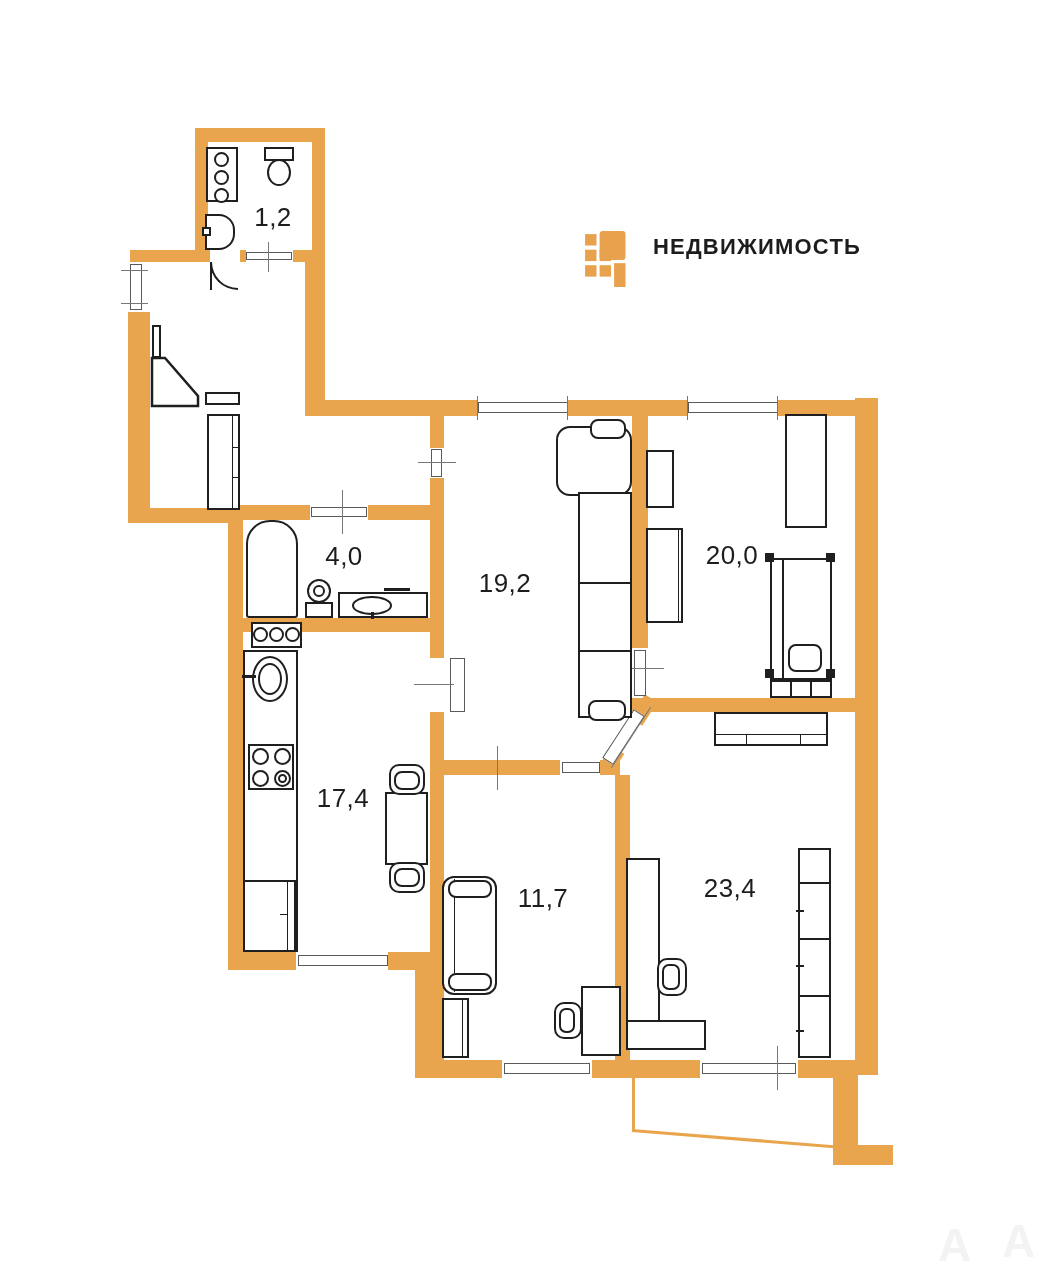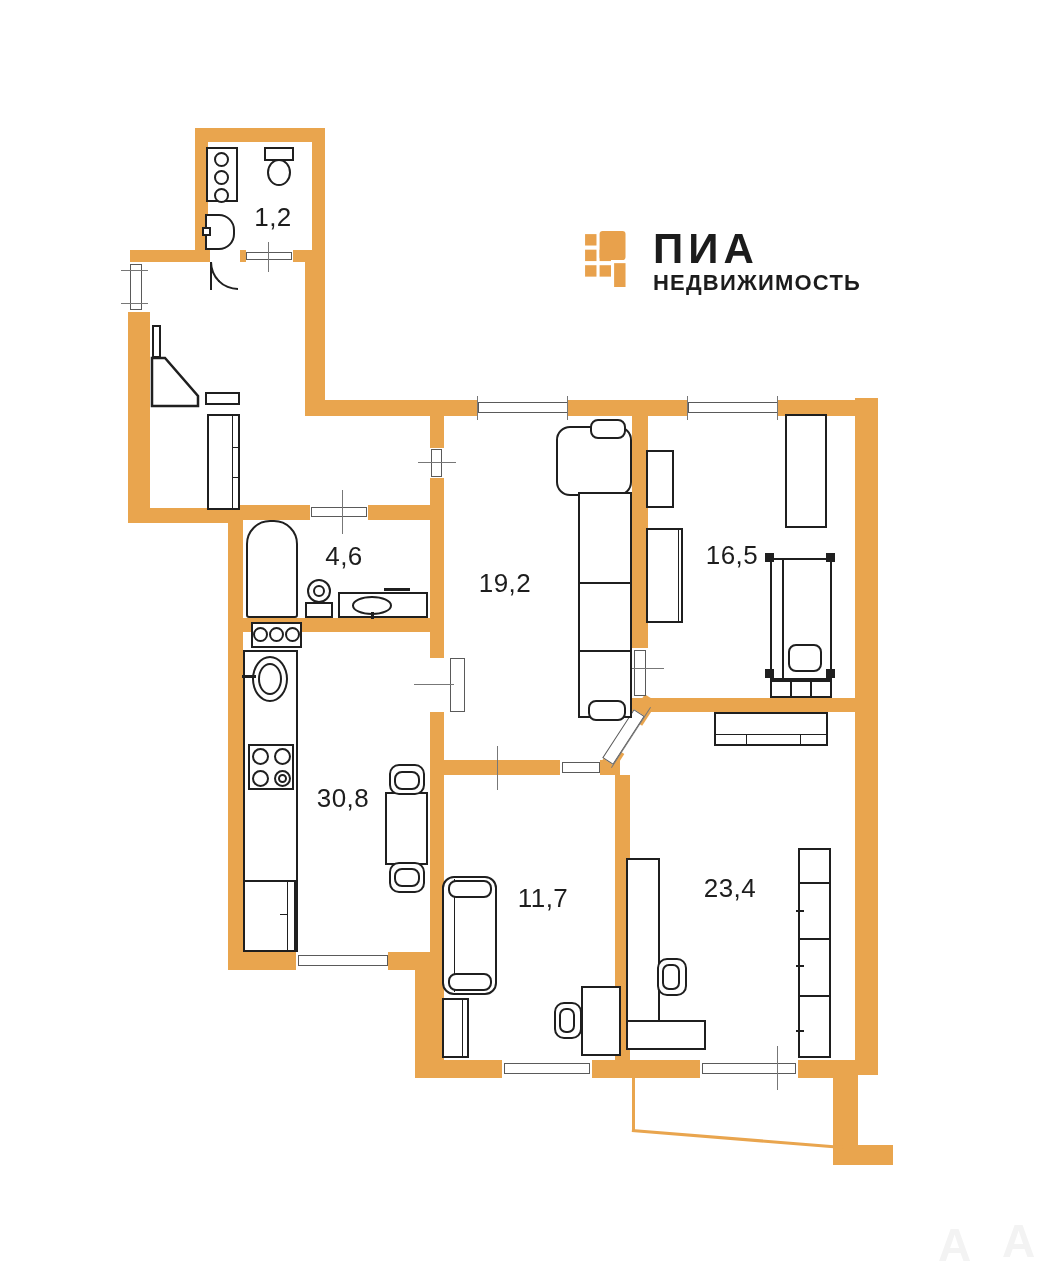--- a/index.html
+++ b/index.html
@@ -39,21 +39,20 @@
         <rect x="0" y="3" width="11" height="11"></rect>
         <rect x="0" y="18" width="11" height="11"></rect>
         <rect x="0" y="33" width="11" height="11"></rect>
         <rect x="14" y="18" width="11" height="11"></rect>
         <rect x="14" y="33" width="11" height="11"></rect>
         <rect x="14" y="0" width="25" height="28" rx="3"></rect>
         <rect x="28" y="31" width="11" height="23"></rect>
       </g>
     </svg>
     <div class="txt">
-      <div class="t1">ПИА</div>
       <div class="t2">НЕДВИЖИМОСТЬ</div>
     </div>
   </div>
 
   <div class="w" style="left:195px;top:128px;width:130px;height:14px"></div>
   <div class="w" style="left:195px;top:128px;width:13px;height:134px"></div>
   <div class="w" style="left:312px;top:128px;width:13px;height:134px"></div>
   <div class="w" style="left:130px;top:250px;width:80px;height:12px"></div>
   <div class="w" style="left:240px;top:250px;width:6px;height:12px"></div>
   <div class="w" style="left:293px;top:250px;width:32px;height:12px"></div>
@@ -240,23 +239,23 @@
   <div class="ln" style="left:454px;top:879px;width:1px;height:113px"></div>
   <div class="f" style="left:448px;top:880px;width:44px;height:18px;border-radius:8px"></div>
   <div class="f" style="left:448px;top:973px;width:44px;height:18px;border-radius:8px"></div>
   <div class="f" style="left:442px;top:998px;width:27px;height:60px"></div>
   <div class="ln" style="left:462px;top:1000px;width:1px;height:56px"></div>
   <div class="f" style="left:581px;top:986px;width:40px;height:70px"></div>
   <div class="f" style="left:554px;top:1002px;width:28px;height:37px;border-radius:10px"></div>
   <div class="f" style="left:559px;top:1008px;width:16px;height:25px;border-radius:7px"></div>
 
   <div class="lbl" style="left:230px;top:201px;width:86px;height:32px">1,2</div>
-  <div class="lbl" style="left:301px;top:540px;width:86px;height:32px">4,6</div>
+  <div class="lbl" style="left:301px;top:540px;width:86px;height:32px">4,0</div>
   <div class="lbl" style="left:462px;top:567px;width:86px;height:32px">19,2</div>
-  <div class="lbl" style="left:689px;top:539px;width:86px;height:32px">16,5</div>
-  <div class="lbl" style="left:300px;top:782px;width:86px;height:32px">30,8</div>
+  <div class="lbl" style="left:689px;top:539px;width:86px;height:32px">20,0</div>
+  <div class="lbl" style="left:300px;top:782px;width:86px;height:32px">17,4</div>
   <div class="lbl" style="left:500px;top:882px;width:86px;height:32px">11,7</div>
   <div class="lbl" style="left:687px;top:872px;width:86px;height:32px">23,4</div>
 
   <div class="wm" style="left:938px;top:1218px">А</div>
   <div class="wm" style="left:1002px;top:1214px">А</div>
 
 </div>
 
 </body></html>

